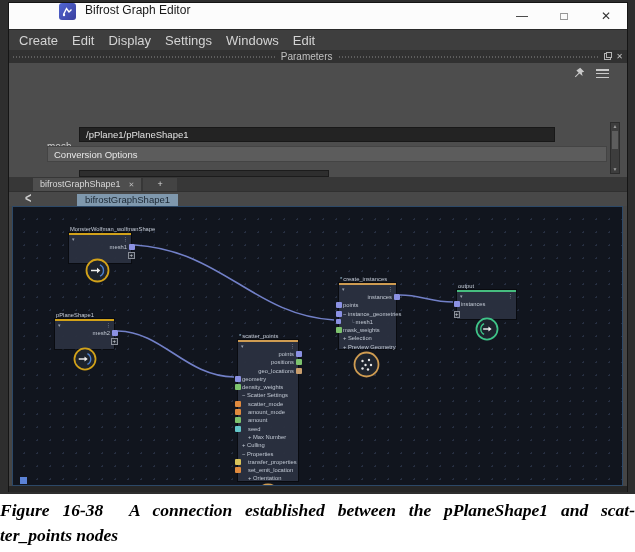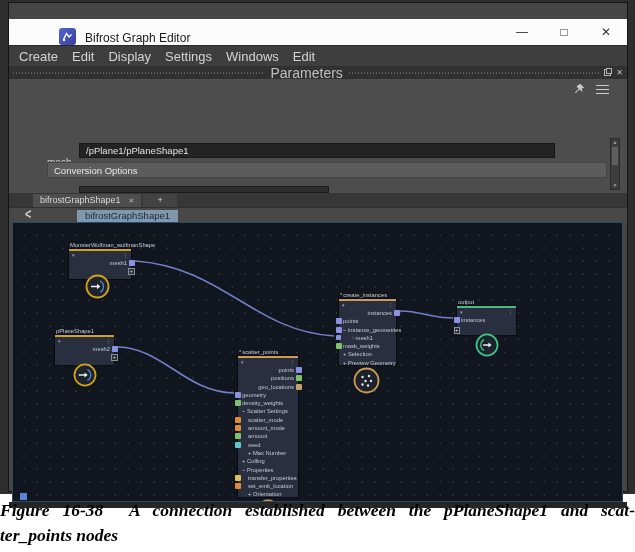--- a/index.html
+++ b/index.html
@@ -1,34 +1,34 @@
 <!DOCTYPE html>
 <html><head>
 <meta charset="utf-8">
 <style>
   * { margin:0; padding:0; box-sizing:border-box; }
   html,body { width:635px; height:552px; background:#ffffff; font-family:"Liberation Sans",sans-serif; overflow:hidden; }
   .figure { position:absolute; left:0; top:0; width:635px; height:494px; background:#2e2e2e; }
   .window { position:absolute; left:8px; top:2px; width:620px; height:490px; background:#454545; border:1px solid #151515; }
 
   
-  .titlebar { height:26px; background:#fcfcfc; display:flex; align-items:flex-end; position:relative;margin-top:16px; }
+  .titlebar { height:26px; background:#fcfcfc; display:flex; align-items:flex-start; position:relative; }
   .appicon { width:17px; height:17px; margin-left:50px; border-radius:3px; background:linear-gradient(135deg,#5166d2,#3a3f9e); display:flex; align-items:center; justify-content:center; }
   .title-text { margin-left:9px; font-size:12px; color:#1a1a1a; }
   .winctl { position:absolute; right:14px; top:0; height:26px; display:flex; align-items:center; gap:28px; color:#333; }
   .winctl span { font-size:12px; line-height:26px; width:14px; text-align:center; cursor:default; }
 
   
   .menubar { height:21px; background:#3e3e3e; display:flex; align-items:center; gap:14px; padding-left:10px; border-top:1px solid #2a2a2a; }
   .menubar span { font-size:13px; color:#d4d4d4; }
 
   
   .pheader { height:13px; background:#313131; display:flex; align-items:center; padding:0 4px; }
   .pheader .dotline { flex:1; height:2px; background:repeating-linear-gradient(to right,#5e5e5e 0 1px,transparent 1px 3px); }
-  .pheader .ptitle { font-size:14px; color:#c0c0c0; padding:0 6px; }
+  .pheader .ptitle { font-size:10px; color:#c0c0c0; padding:0 6px; }
   .pheader .hicons { display:flex; align-items:center; gap:5px; margin-left:4px; }
   .float-ic { width:7px; height:7px; border:1px solid #b5b5b5; position:relative; }
   .float-ic::after { content:""; position:absolute; right:-2px; top:-2px; width:4px; height:4px; background:#313131; border:1px solid #b5b5b5; }
   .hclose { font-size:8px; color:#c0c0c0; }
 
   
   .pbody { height:114px; background:#4d4d4d; position:relative; }
   .pin-ic { position:absolute; right:42px; top:4px; }
   .burger { position:absolute; right:18px; top:6px; width:13px; height:9px; background:repeating-linear-gradient(to bottom,#c9c9c9 0 1.5px,transparent 1.5px 3.8px); }
   .inode { position:absolute; left:23px; top:16px; display:flex; align-items:center; gap:18px; }

